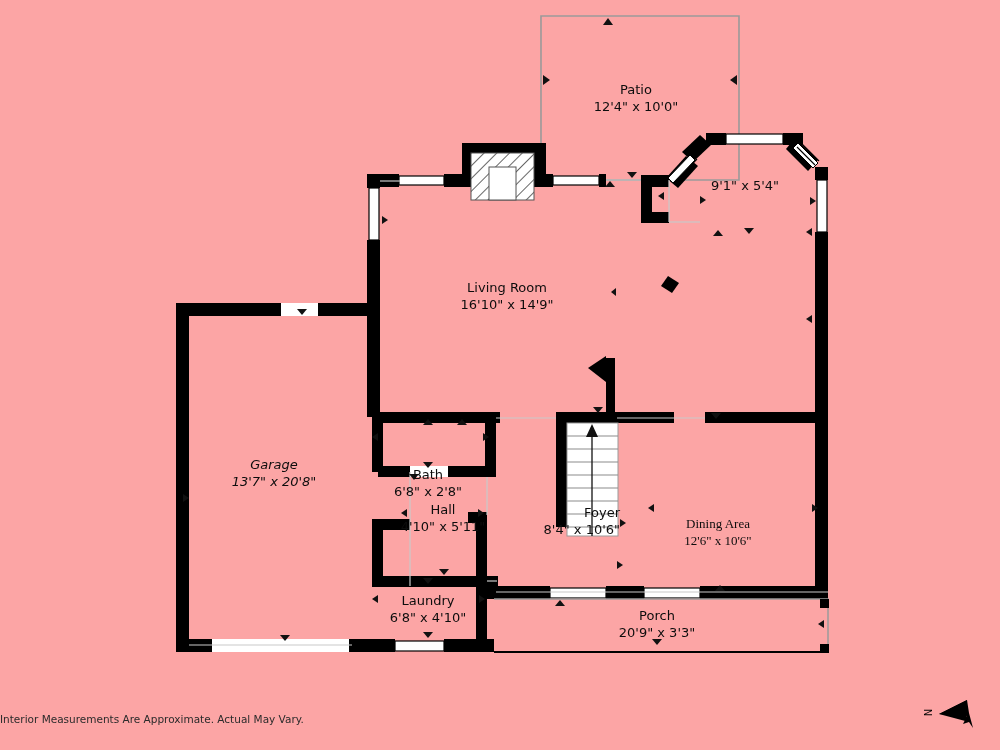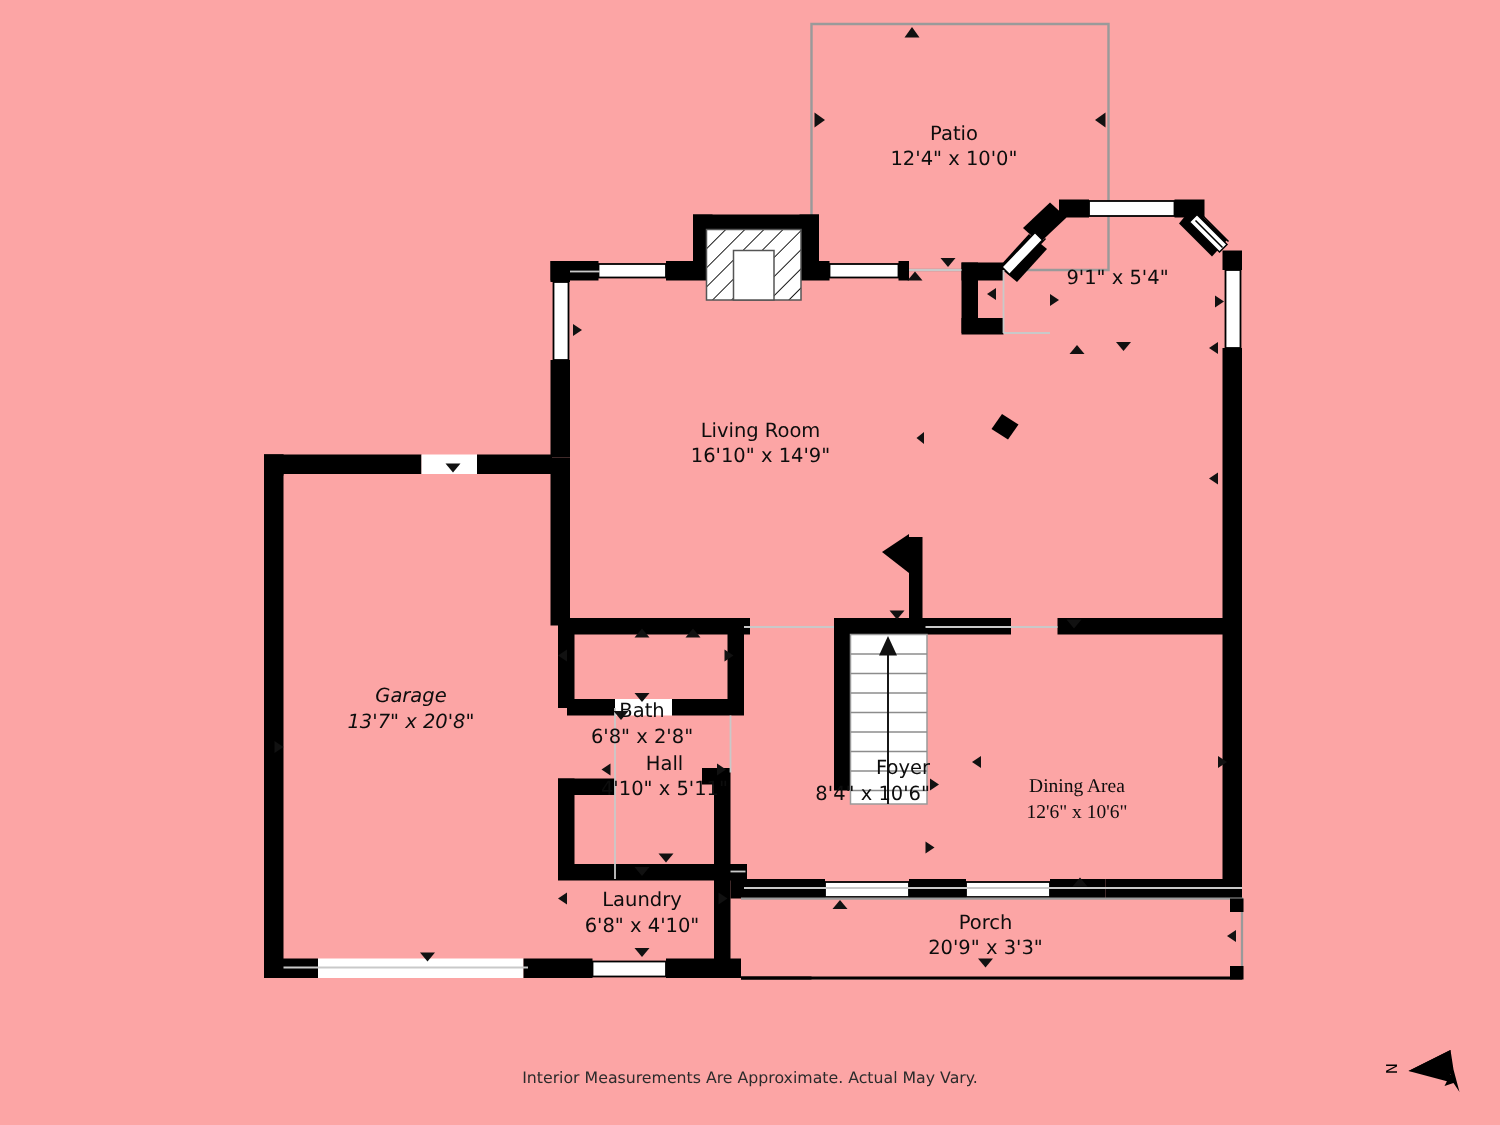--- a/index.html
+++ b/index.html
@@ -45,21 +45,21 @@
   .room-label .rl-dim {
     display: block;
     font-size: 13px;
     color: #0d0d0d;
   }
   .footer-note {
     position: absolute;
     left: 0;
     top: 713px;
     width: 1000px;
-    text-align: center;
+    text-align: left;
     font-size: 10.5px;
     color: #2b2b2b;
     font-family: "DejaVu Sans", sans-serif;
   }
   .compass {
     position: absolute;
     left: 925px;
     top: 698px;
     width: 62px;
     height: 36px;

